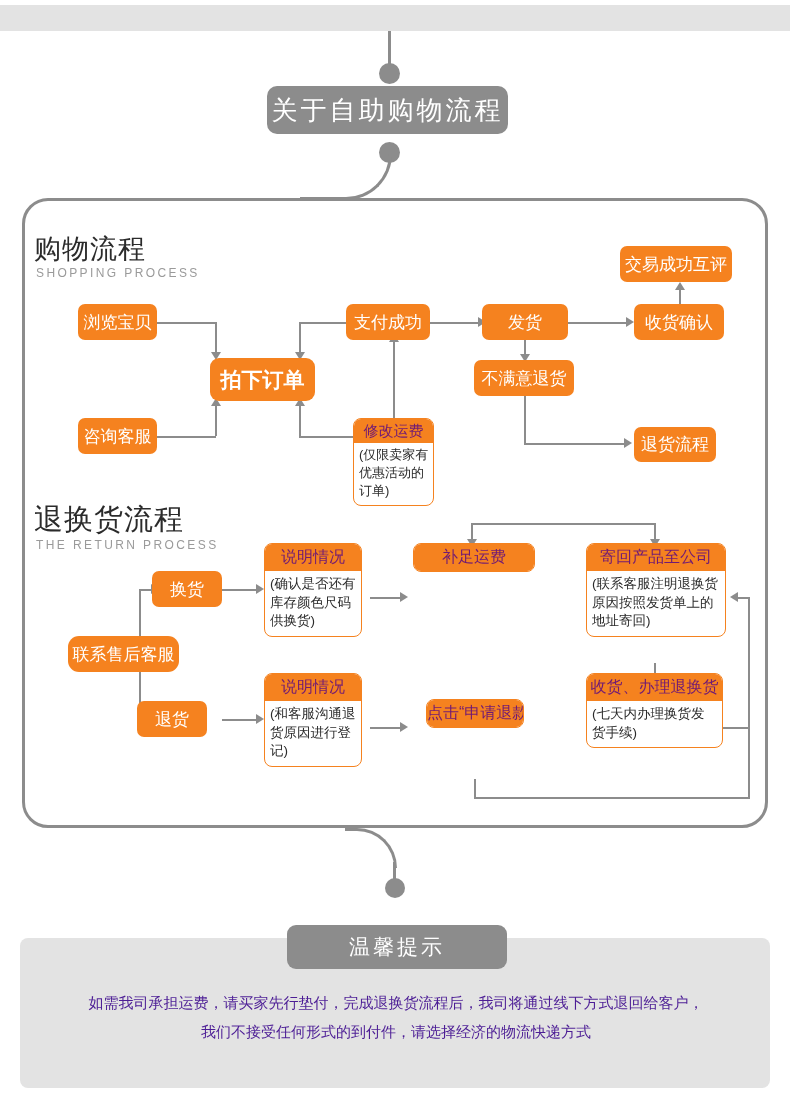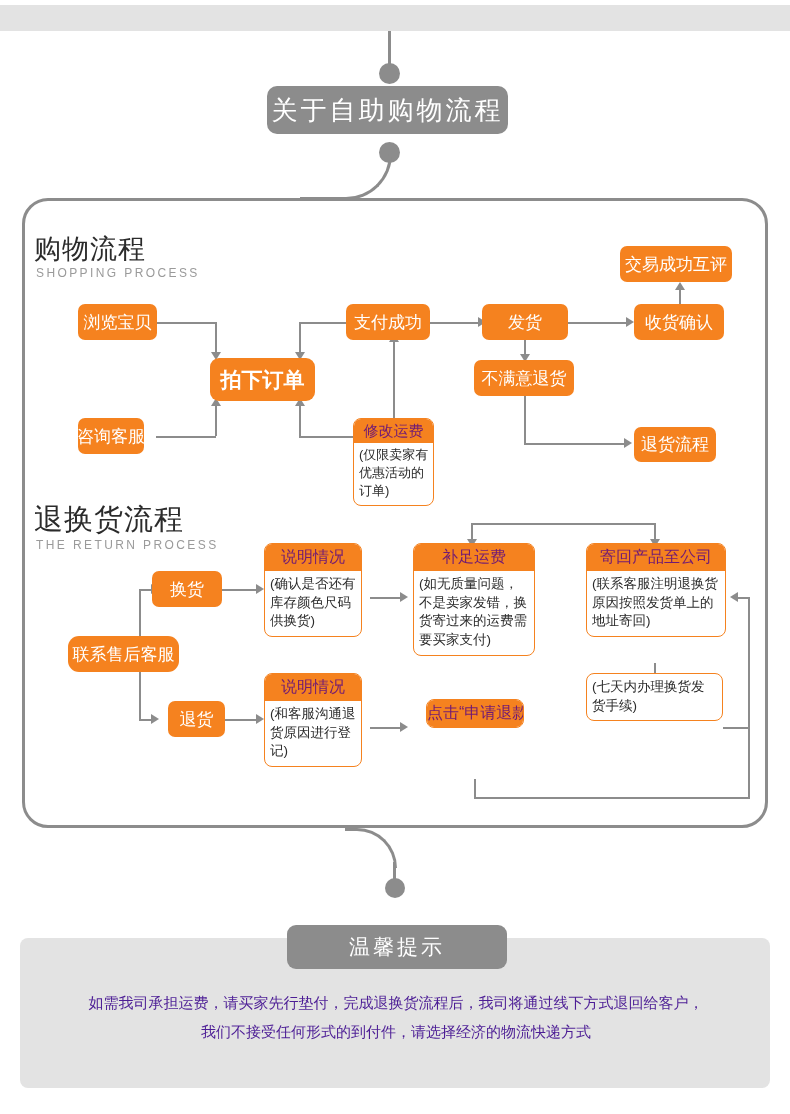--- a/index.html
+++ b/index.html
@@ -134,21 +134,21 @@
 <div class="abs arr arr-u" style="left:675px; top:282px;"></div>
 
 <div class="abs ln v" style="left:524px; top:340px; height:18px;"></div>
 <div class="abs arr arr-d" style="left:520px; top:354px;"></div>
 
 <div class="abs ln v" style="left:524px; top:396px; height:48px;"></div>
 <div class="abs ln h" style="left:524px; top:443px; width:104px;"></div>
 <div class="abs arr arr-r" style="left:624px; top:438px;"></div>
 
 <div class="abs node" style="left:78px; top:304px; width:79px; height:36px;">浏览宝贝</div>
-<div class="abs node" style="left:78px; top:418px; width:66px; height:36px;">咨询客服</div>
+<div class="abs node" style="left:78px; top:418px; width:79px; height:36px;">咨询客服</div>
 <div class="abs node big" style="left:210px; top:358px; width:105px; height:43px;">拍下订单</div>
 <div class="abs node" style="left:346px; top:304px; width:84px; height:36px;">支付成功</div>
 <div class="abs node" style="left:482px; top:304px; width:86px; height:36px;">发货</div>
 <div class="abs node" style="left:634px; top:304px; width:90px; height:36px;">收货确认</div>
 <div class="abs node" style="left:620px; top:246px; width:112px; height:36px;">交易成功互评</div>
 <div class="abs node" style="left:474px; top:360px; width:100px; height:36px;">不满意退货</div>
 <div class="abs node" style="left:634px; top:427px; width:82px; height:35px;">退货流程</div>
 
 <div class="abs cbox narrow" style="left:353px; top:418px; width:81px;">
   <div class="cb-head">修改运费</div>
@@ -189,47 +189,47 @@
 <div class="abs ln v" style="left:474px; top:779px; height:20px;"></div>
 <div class="abs ln h" style="left:474px; top:797px; width:276px;"></div>
 <div class="abs ln v" style="left:748px; top:597px; height:200px;"></div>
 <div class="abs ln h" style="left:738px; top:597px; width:12px;"></div>
 <div class="abs arr arr-l" style="left:730px; top:592px;"></div>
 
 <div class="abs ln h" style="left:723px; top:727px; width:25px;"></div>
 
 <div class="abs node" style="left:68px; top:636px; width:111px; height:36px;border-radius:11px;">联系售后客服</div>
 <div class="abs node" style="left:152px; top:571px; width:70px; height:36px;">换货</div>
-<div class="abs node" style="left:168px; top:701px; width:57px; height:36px;">退货</div>
+<div class="abs node" style="left:137px; top:701px; width:70px; height:36px;">退货</div>
 
 <div class="abs cbox" style="left:264px; top:543px; width:98px;">
   <div class="cb-head">说明情况</div>
   <div class="cb-note">(确认是否还有库存颜色尺码供换货)</div>
 </div>
 
 <div class="abs cbox" style="left:413px; top:543px; width:122px;">
   <div class="cb-head">补足运费</div>
-  <div class="cb-note">(如无质量问题，不是卖家发错，换货寄过来的运费需要买家支付)</div>
 </div>
 
 <div class="abs cbox" style="left:586px; top:543px; width:140px;">
   <div class="cb-head">寄回产品至公司</div>
   <div class="cb-note">(联系客服注明退换货原因按照发货单上的地址寄回)</div>
 </div>
 
 <div class="abs cbox" style="left:264px; top:673px; width:98px;">
   <div class="cb-head">说明情况</div>
   <div class="cb-note">(和客服沟通退货原因进行登记)</div>
 </div>
 
 <div class="abs cbox" style="left:413px; top:699px; width:98px;margin-left:13px;">
   <div class="cb-head">点击“申请退款”</div>
 </div>
 
 <div class="abs cbox" style="left:586px; top:673px; width:137px;">
+  <div class="cb-head">收货、办理退换货</div>
   <div class="cb-note">(七天内办理换货发货手续)</div>
 </div>
 
 <div class="abs" id="bot-curve"></div>
 <div class="abs" id="bot-stem"></div>
 <div class="abs" id="bot-dot"></div>
 
 <div class="abs" id="tips-panel"></div>
 <div class="abs" id="tips-pill">温馨提示</div>
 <div class="abs" id="tips-text">

